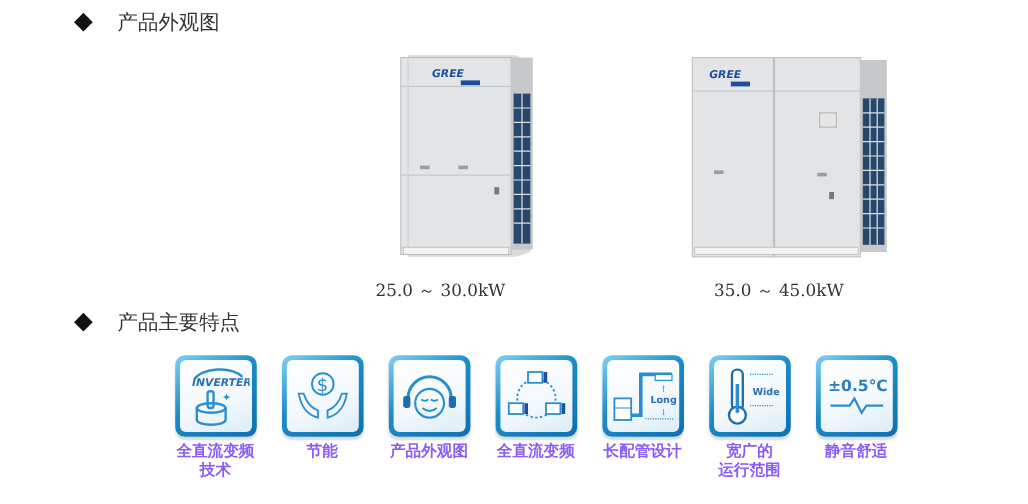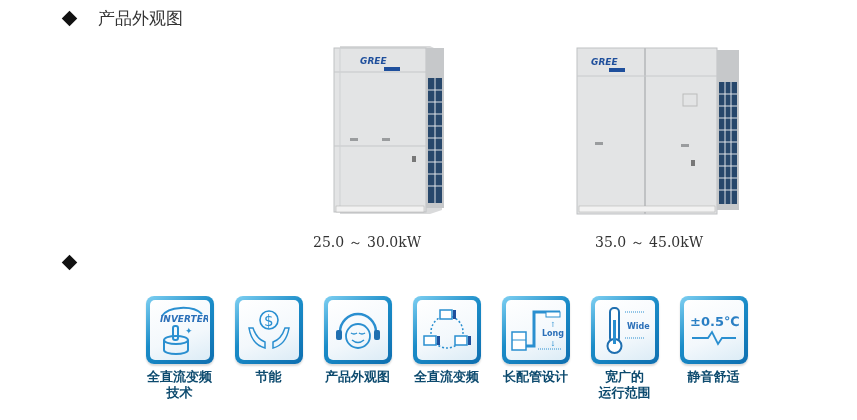--- a/index.html
+++ b/index.html
@@ -27,21 +27,21 @@
     padding: 4px; position: relative;
     box-shadow: 0 2px 2px rgba(0,0,0,0.15);
   }
   .tile-inner {
     width: 100%; height: 100%; border-radius: 5px;
     background: linear-gradient(160deg, #ffffff 0%, #f3f8fc 60%, #dcecf6 100%);
     display: flex; align-items: center; justify-content: center;
   }
   .label {
     margin-top: 5px; font-family: "DejaVu Sans", sans-serif; font-weight: bold;
-    font-size: 13px; color: #0c4a6e; text-align: center; line-height: 16px; white-space: pre-line;
+    font-size: 13px; color: #8b5cf6; text-align: center; line-height: 16px; white-space: pre-line;
   }
 </style>
 </head>
 <body>
 
 <div class="heading h1">
   <span class="diamond"></span>
   <span>产品外观图</span>
 </div>
 
@@ -105,20 +105,21 @@
     <rect x="116" y="122" width="4" height="6" fill="#777"></rect>
     <rect x="4" y="168" width="136" height="6" fill="#f2f2f2" stroke="#aaa" stroke-width="0.5"></rect>
   </svg>
 </div>
 
 <div class="caption c1">25.0 ～ 30.0kW</div>
 <div class="caption c2">35.0 ～ 45.0kW</div>
 
 <div class="heading h2">
   <span class="diamond"></span>
+  <span>产品主要特点</span>
 </div>
 
 <div class="features">
 
   <div class="feature">
     <div class="tile">
         <div class="tile-inner">
       <svg width="56" height="56" viewBox="0 0 56 56">
         <path d="M10 14 A22 12 0 0 1 50 12" fill="none" stroke="#2a8fd0" stroke-width="2"></path>
         <text x="8" y="20" font-family="DejaVu Sans, sans-serif" font-size="9" font-weight="bold" font-style="italic" fill="#2a6fb8">INVERTER</text>

